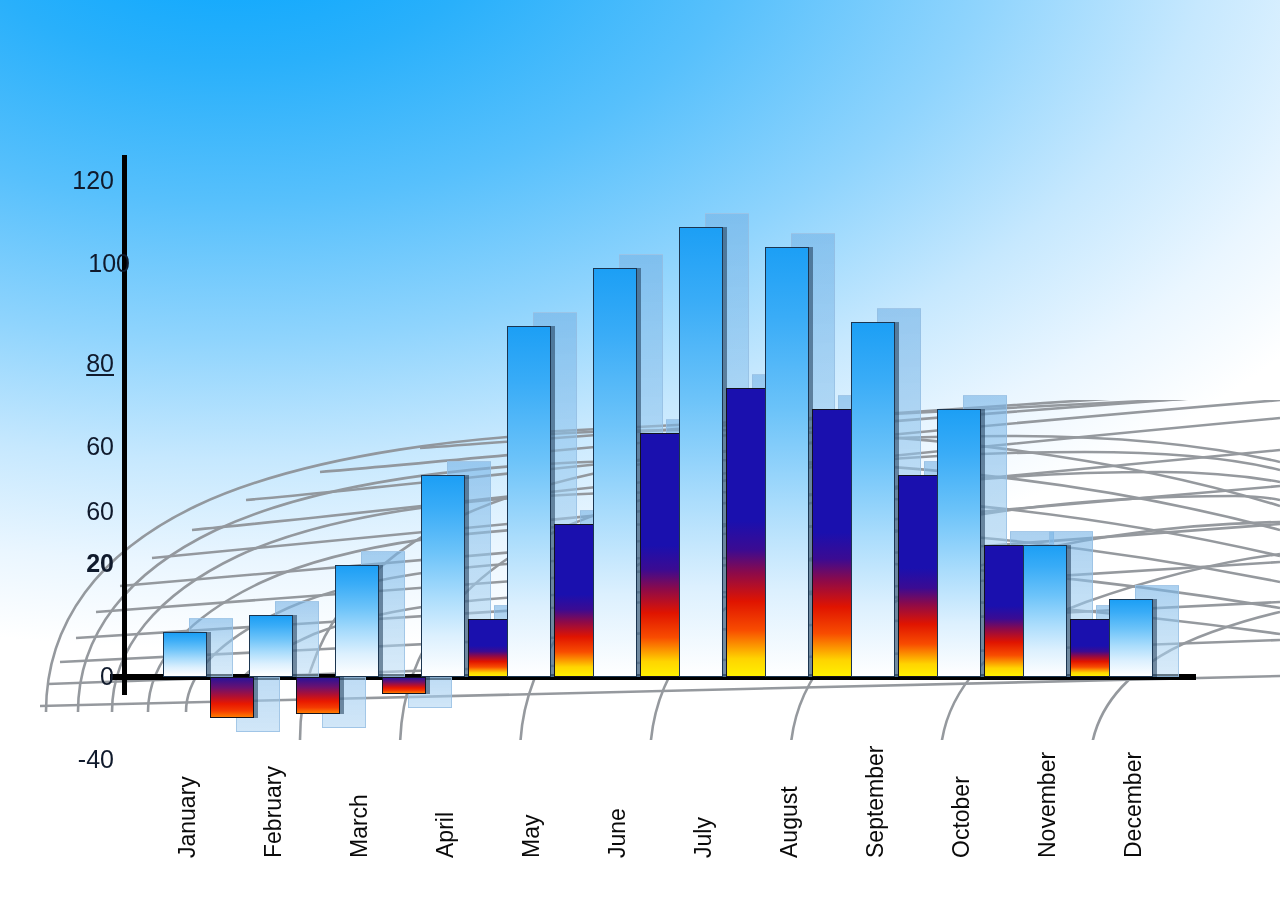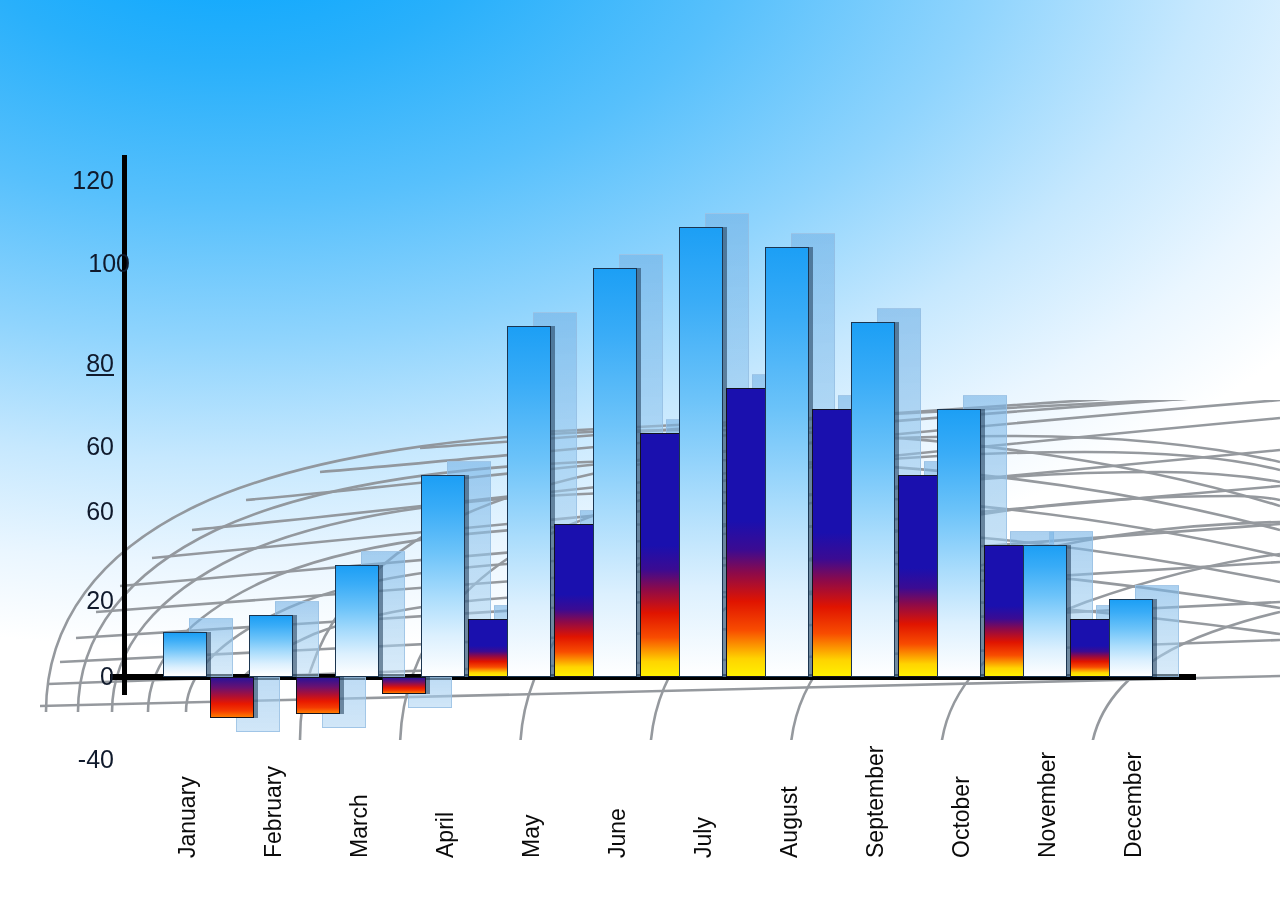--- a/index.html
+++ b/index.html
@@ -125,21 +125,21 @@
 
     <div class="axis-line" id="y-axis"></div>
     <div class="axis-line" id="x-axis"></div>
 
     <div id="yticks">
         <div class="ytick-label" style="left: 48px; top: 168.4px;">120</div>
         <div class="ytick-label" style="left: 64px; top: 251px;">100</div>
         <div class="ytick-label" style="left: 48px; top: 351px; text-decoration: underline;">80</div>
         <div class="ytick-label" style="left: 48px; top: 434px;">60</div>
         <div class="ytick-label" style="left: 48px; top: 498.8px;">60</div>
-        <div class="ytick-label" style="left: 48px; top: 588px;">20</div>
+        <div class="ytick-label" style="left: 48px; top: 551px; font-weight: bold;">20</div>
         <div class="ytick-label" style="left: 48px; top: 664px;">0</div>
         <div class="ytick-label" style="left: 48px; top: 746.6px;">-40</div>
       </div>
     <div id="xticks">
         <div class="xtick-label" style="left: 174px; top: 858px;">January</div>
         <div class="xtick-label" style="left: 260px; top: 858px;">February</div>
         <div class="xtick-label" style="left: 346px; top: 858px;">March</div>
         <div class="xtick-label" style="left: 432px; top: 858px;">April</div>
         <div class="xtick-label" style="left: 518px; top: 858px;">May</div>
         <div class="xtick-label" style="left: 604px; top: 858px;">June</div>

